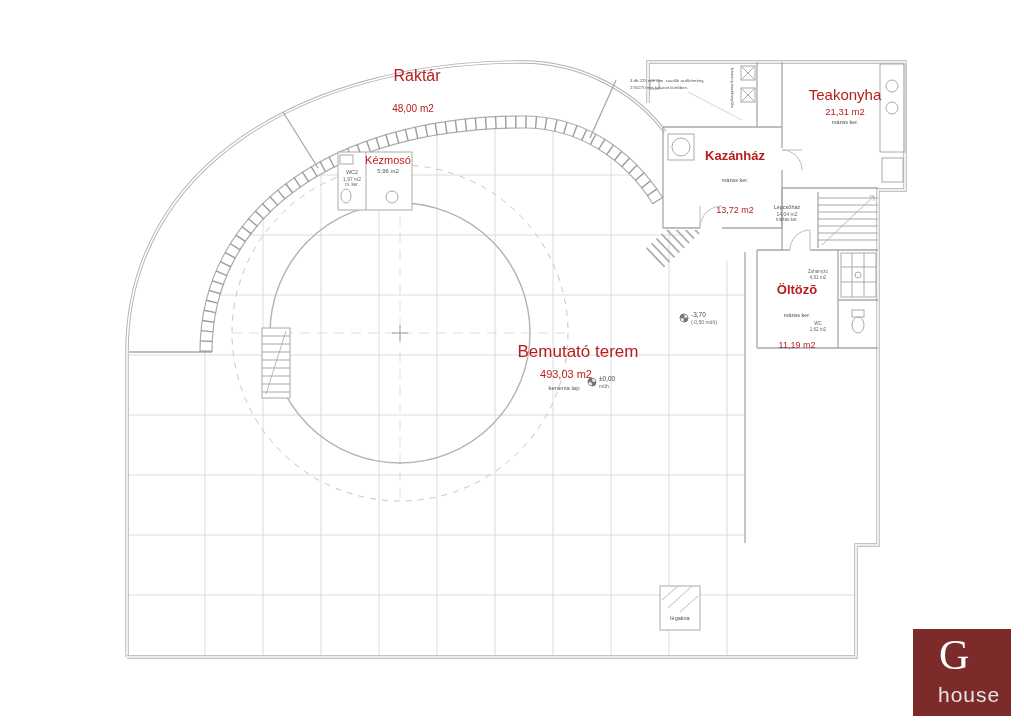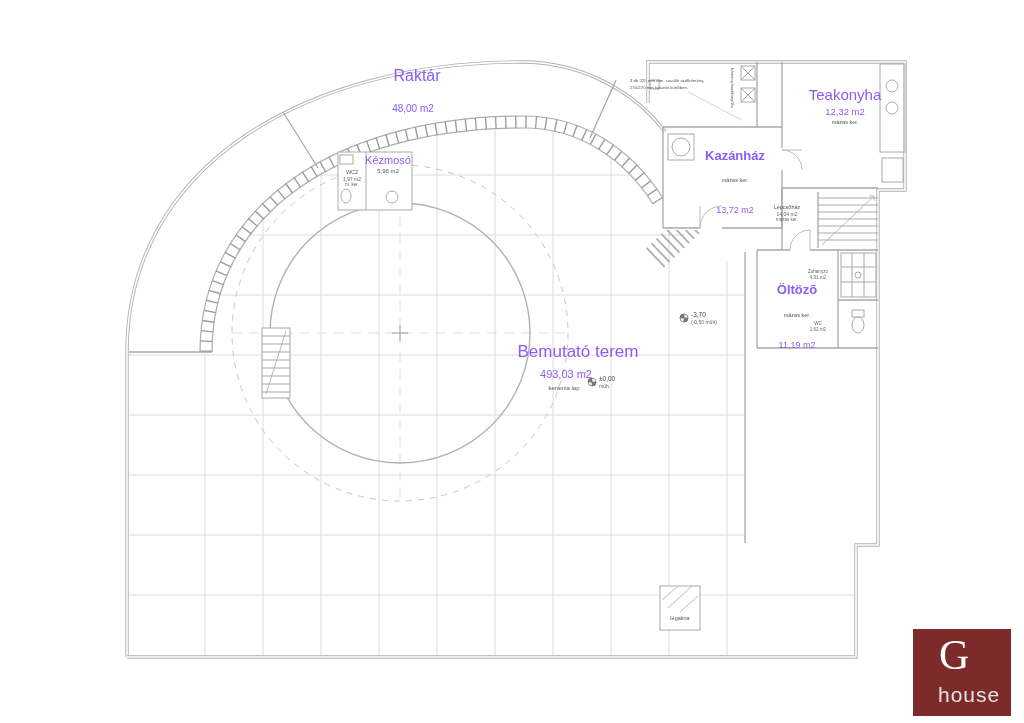--- a/index.html
+++ b/index.html
@@ -1,19 +1,19 @@
 <!DOCTYPE html>
 <html><head>
 <meta charset="utf-8">
 <style>
   html,body{margin:0;padding:0;}
   body{width:1024px;height:723px;background:#ffffff;overflow:hidden;}
   .stage{position:relative;width:1024px;height:723px;font-family:"Liberation Sans",sans-serif;}
   svg{position:absolute;left:0;top:0;}
-  .lbl{position:absolute;transform:translateX(-50%);color:#8b5cf6;white-space:nowrap;line-height:1;}
+  .lbl{position:absolute;transform:translateX(-50%);color:#b91c1c;white-space:nowrap;line-height:1;}
   .la{transform:none;}
   .fs17{font-size:17px;} .fs16{font-size:16px;} .fs15{font-size:15px;}
   .fs13{font-size:13px;font-weight:bold;} .fs11{font-size:11px;} .fs10{font-size:10px;}
   .fs105{font-size:11px;} .fs95{font-size:9.5px;} .fs9{font-size:9px;margin-top:40px;}
   .fs65{font-size:6.5px;color:#444;} .fs6{font-size:6px;color:#555;}
   .fs55{font-size:5.5px;color:#555;} .fs5{font-size:5px;color:#666;}
   .fs45{font-size:4.5px;color:#666;} .fs43{font-size:4.3px;color:#555;}
   .rot{transform:rotate(90deg);transform-origin:left top;}
   .watermark{position:absolute;left:20px;top:684px;display:flex;align-items:center;gap:7px;}
   .wm-icon{width:27px;height:27px;background:#e43c3c;border-radius:4px;display:flex;align-items:center;justify-content:center;}
@@ -207,21 +207,21 @@
 <div class="lbl fs6" style="left:388px;top:168px;">5,96 m2</div>
 <div class="lbl fs55" style="left:352px;top:170px;">WC2</div>
 <div class="lbl fs5" style="left:352px;top:177px;">1,97 m2</div>
 <div class="lbl fs45" style="left:352px;top:183px;">m. ker.</div>
 
 <div class="lbl fs13" style="left:735px;top:149px;">Kazánház</div>
 <div class="lbl fs9" style="left:735px;top:166px;">13,72 m2</div>
 <div class="lbl fs55" style="left:735px;top:178px;">mázas ker.</div>
 
 <div class="lbl fs15" style="left:845px;top:87px;">Teakonyha</div>
-<div class="lbl fs95" style="left:845px;top:107px;">12,32 m2</div>
+<div class="lbl fs95" style="left:845px;top:107px;">21,31 m2</div>
 <div class="lbl fs55" style="left:845px;top:120px;">mázas ker.</div>
 
 <div class="lbl fs13" style="left:797px;top:283px;">Öltözõ</div>
 <div class="lbl fs9" style="left:797px;top:301px;text-align:right;">11,19 m2</div>
 <div class="lbl fs55" style="left:797px;top:313px;">mázas ker.</div>
 
 <div class="lbl fs17" style="left:578px;top:343px;">Bemutató terem</div>
 <div class="lbl fs11" style="left:566px;top:369px;">493,03 m2</div>
 <div class="lbl fs6" style="left:564px;top:385px;">kerámia lap</div>
 

